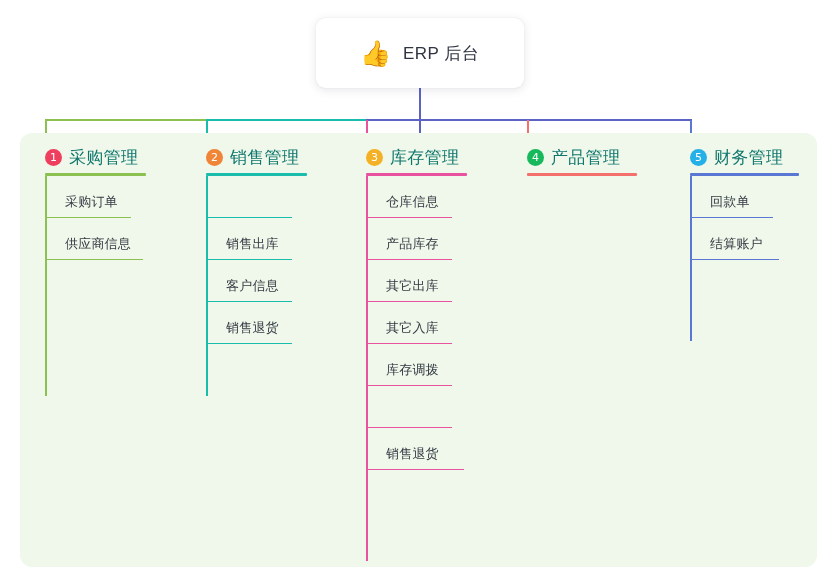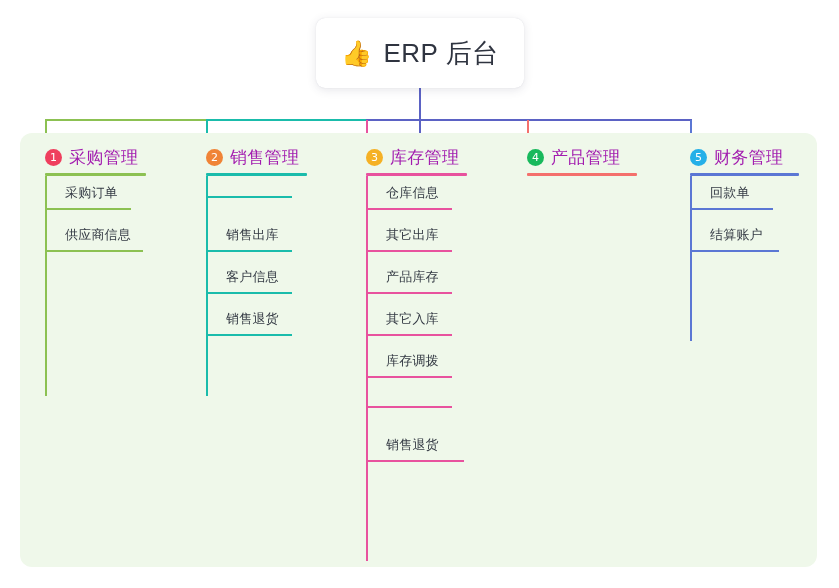--- a/index.html
+++ b/index.html
@@ -35,21 +35,21 @@
     display: flex;
     align-items: center;
     gap: 11px;
   }
   #root-card .thumb {
     font-size: 25px;
     line-height: 1;
     display: block;
   }
   #root-card .root-title {
-    font-size: 26px;
+    font-size: 17px;
     color: #2f3440;
     letter-spacing: 0.5px;
     white-space: nowrap;
   }
 
   
   #panel {
     position: absolute;
     left: 20px;
     top: 133px;
@@ -88,21 +88,21 @@
     color: #ffffff;
     font-size: 11px;
     line-height: 17px;
     text-align: center;
     display: inline-block;
     flex: none;
     font-family: "DejaVu Sans", sans-serif;
   }
   .col-title {
     font-size: 17px;
-    color: #a21caf;
+    color: #0f766e;
     letter-spacing: 0.3px;
   }
   .head-rule {
     height: 3px;
     margin-top: 5px;
     border-radius: 1px;
   }
 
   .leaves {
     position: relative;
@@ -113,21 +113,21 @@
     left: 0px;
     top: 0px;
     width: 2px;
   }
   .leaf {
     position: relative;
     height: 42px;
     box-sizing: border-box;
     display: flex;
     flex-direction: column;
-    justify-content: center;
+    justify-content: flex-end;
   }
   .leaf-label {
     font-size: 13px;
     color: #343a44;
     padding-left: 20px;
     padding-bottom: 6px;
     white-space: nowrap;
     letter-spacing: 0.2px;
   }
   .leaf-rule {
@@ -212,25 +212,25 @@
         <span class="col-title">库存管理</span>
       </div>
       <div class="head-rule" style="width: 101px; background: rgb(232, 82, 158);"></div>
       <div class="leaves">
         <div class="spine" style="background: rgb(232, 82, 158); height: 385px;"></div>
         <div class="leaf">
           <div class="leaf-label">仓库信息</div>
           <div class="leaf-rule" style="width: 85px; background: rgb(232, 82, 158);"></div>
         </div>
         <div class="leaf">
+          <div class="leaf-label">产品库存</div>
+          <div class="leaf-rule" style="width: 85px; background: rgb(232, 82, 158);"></div>
+        </div>
+        <div class="leaf">
           <div class="leaf-label">其它出库</div>
-          <div class="leaf-rule" style="width: 85px; background: rgb(232, 82, 158);"></div>
-        </div>
-        <div class="leaf">
-          <div class="leaf-label">产品库存</div>
           <div class="leaf-rule" style="width: 85px; background: rgb(232, 82, 158);"></div>
         </div>
         <div class="leaf">
           <div class="leaf-label">其它入库</div>
           <div class="leaf-rule" style="width: 85px; background: rgb(232, 82, 158);"></div>
         </div>
         <div class="leaf">
           <div class="leaf-label">库存调拨</div>
           <div class="leaf-rule" style="width: 85px; background: rgb(232, 82, 158);"></div>
         </div>

